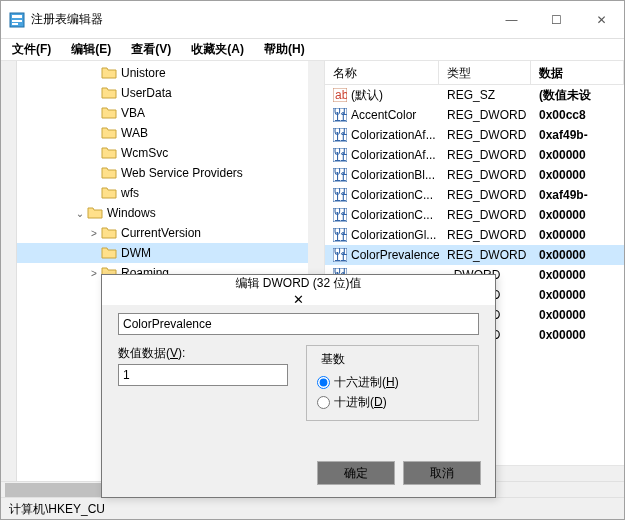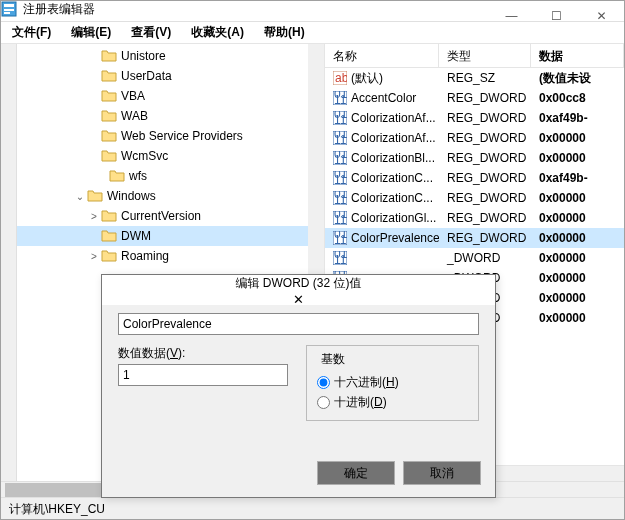--- a/index.html
+++ b/index.html
@@ -1,19 +1,19 @@
 <!DOCTYPE html>
 <html><head>
 <meta charset="utf-8">
 <style>
 * { margin: 0; padding: 0; box-sizing: border-box; font-family: "Segoe UI", "Microsoft YaHei", sans-serif; font-size: 12px; }
 body { background: #f0f0f0; width: 625px; height: 520px; overflow: hidden; position: relative; }
 
 .window { width: 625px; height: 520px; background: #fff; border: 1px solid #a0a0a0; display: flex; flex-direction: column; }
-.titlebar { height: 21px; background: #fff; display: flex; align-items: flex-start; padding-left: 0; border-bottom: 1px solid #e0e0e0; }
+.titlebar { height: 38px; background: #fff; display: flex; align-items: center; padding-left: 8px; border-bottom: 1px solid #e0e0e0; }
 .titlebar .icon { width: 16px; height: 16px; margin-right: 6px; }
 .titlebar .title { flex: 1; font-size: 12px; }
 .titlebar .controls { display: flex; }
 .titlebar .ctrl { width: 45px; height: 29px; display: flex; align-items: center; justify-content: center; color: #555; }
 
 .menubar { height: 22px; display: flex; align-items: center; padding: 0 5px; gap: 8px; border-bottom: 1px solid #e5e5e5; font-weight: bold; }
 .menubar .item { padding: 2px 6px; }
 
 .content { flex: 1; display: flex; overflow: hidden; }
 .left-scroll { width: 16px; background: #f0f0f0; border-right: 1px solid #e0e0e0; }
@@ -120,30 +120,30 @@
           <span class="folder-icon"><svg width="16" height="16">
               <path d="M1 3h5l1 2h8v8H1z" fill="#ffe08a" stroke="#caa53d"></path>
             </svg></span>
           <span>WAB</span>
         </div>
         <div class="tree-node" style="padding-left: 70px;">
           <span class="toggle"></span>
           <span class="folder-icon"><svg width="16" height="16">
               <path d="M1 3h5l1 2h8v8H1z" fill="#ffe08a" stroke="#caa53d"></path>
             </svg></span>
+          <span>WcmSvc</span>
+        </div>
+        <div class="tree-node" style="padding-left: 70px;">
+          <span class="toggle"></span>
+          <span class="folder-icon"><svg width="16" height="16">
+              <path d="M1 3h5l1 2h8v8H1z" fill="#ffe08a" stroke="#caa53d"></path>
+            </svg></span>
           <span>Web Service Providers</span>
         </div>
         <div class="tree-node" style="padding-left: 70px;">
-          <span class="toggle"></span>
-          <span class="folder-icon"><svg width="16" height="16">
-              <path d="M1 3h5l1 2h8v8H1z" fill="#ffe08a" stroke="#caa53d"></path>
-            </svg></span>
-          <span>WcmSvc</span>
-        </div>
-        <div class="tree-node" style="padding-left: 70px; margin-left: 8px;">
           <span class="toggle"></span>
           <span class="folder-icon"><svg width="16" height="16">
               <path d="M1 3h5l1 2h8v8H1z" fill="#ffe08a" stroke="#caa53d"></path>
             </svg></span>
           <span>wfs</span>
         </div>
         <div class="tree-node" style="padding-left: 56px;">
           <span class="toggle">⌄</span>
           <span class="folder-icon"><svg width="16" height="16">
               <path d="M1 3h5l1 2h8v8H1z" fill="#ffe08a" stroke="#caa53d"></path>

